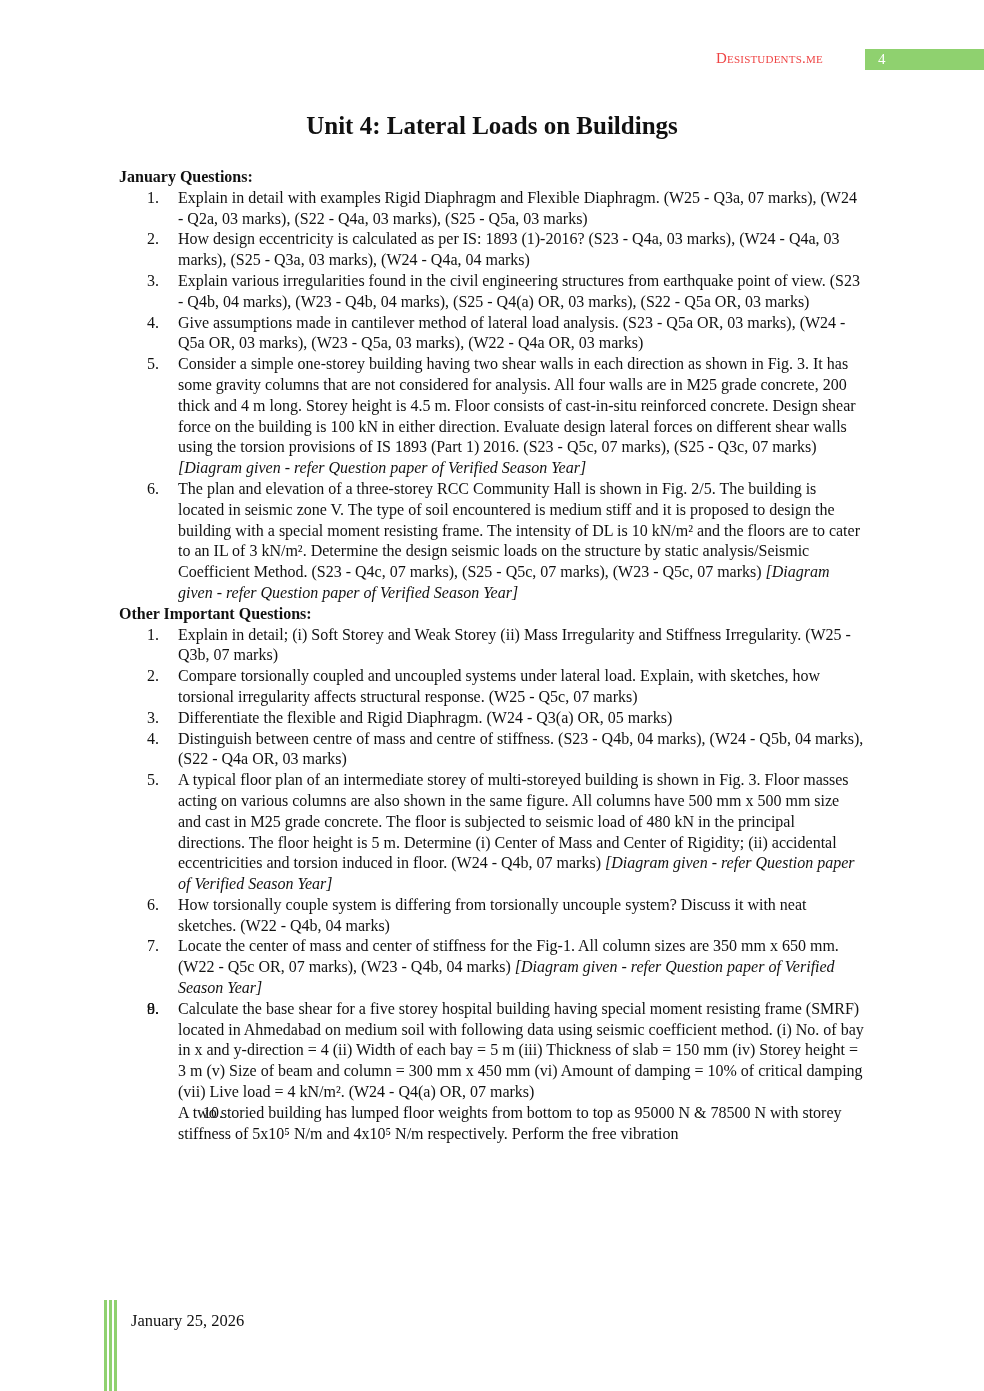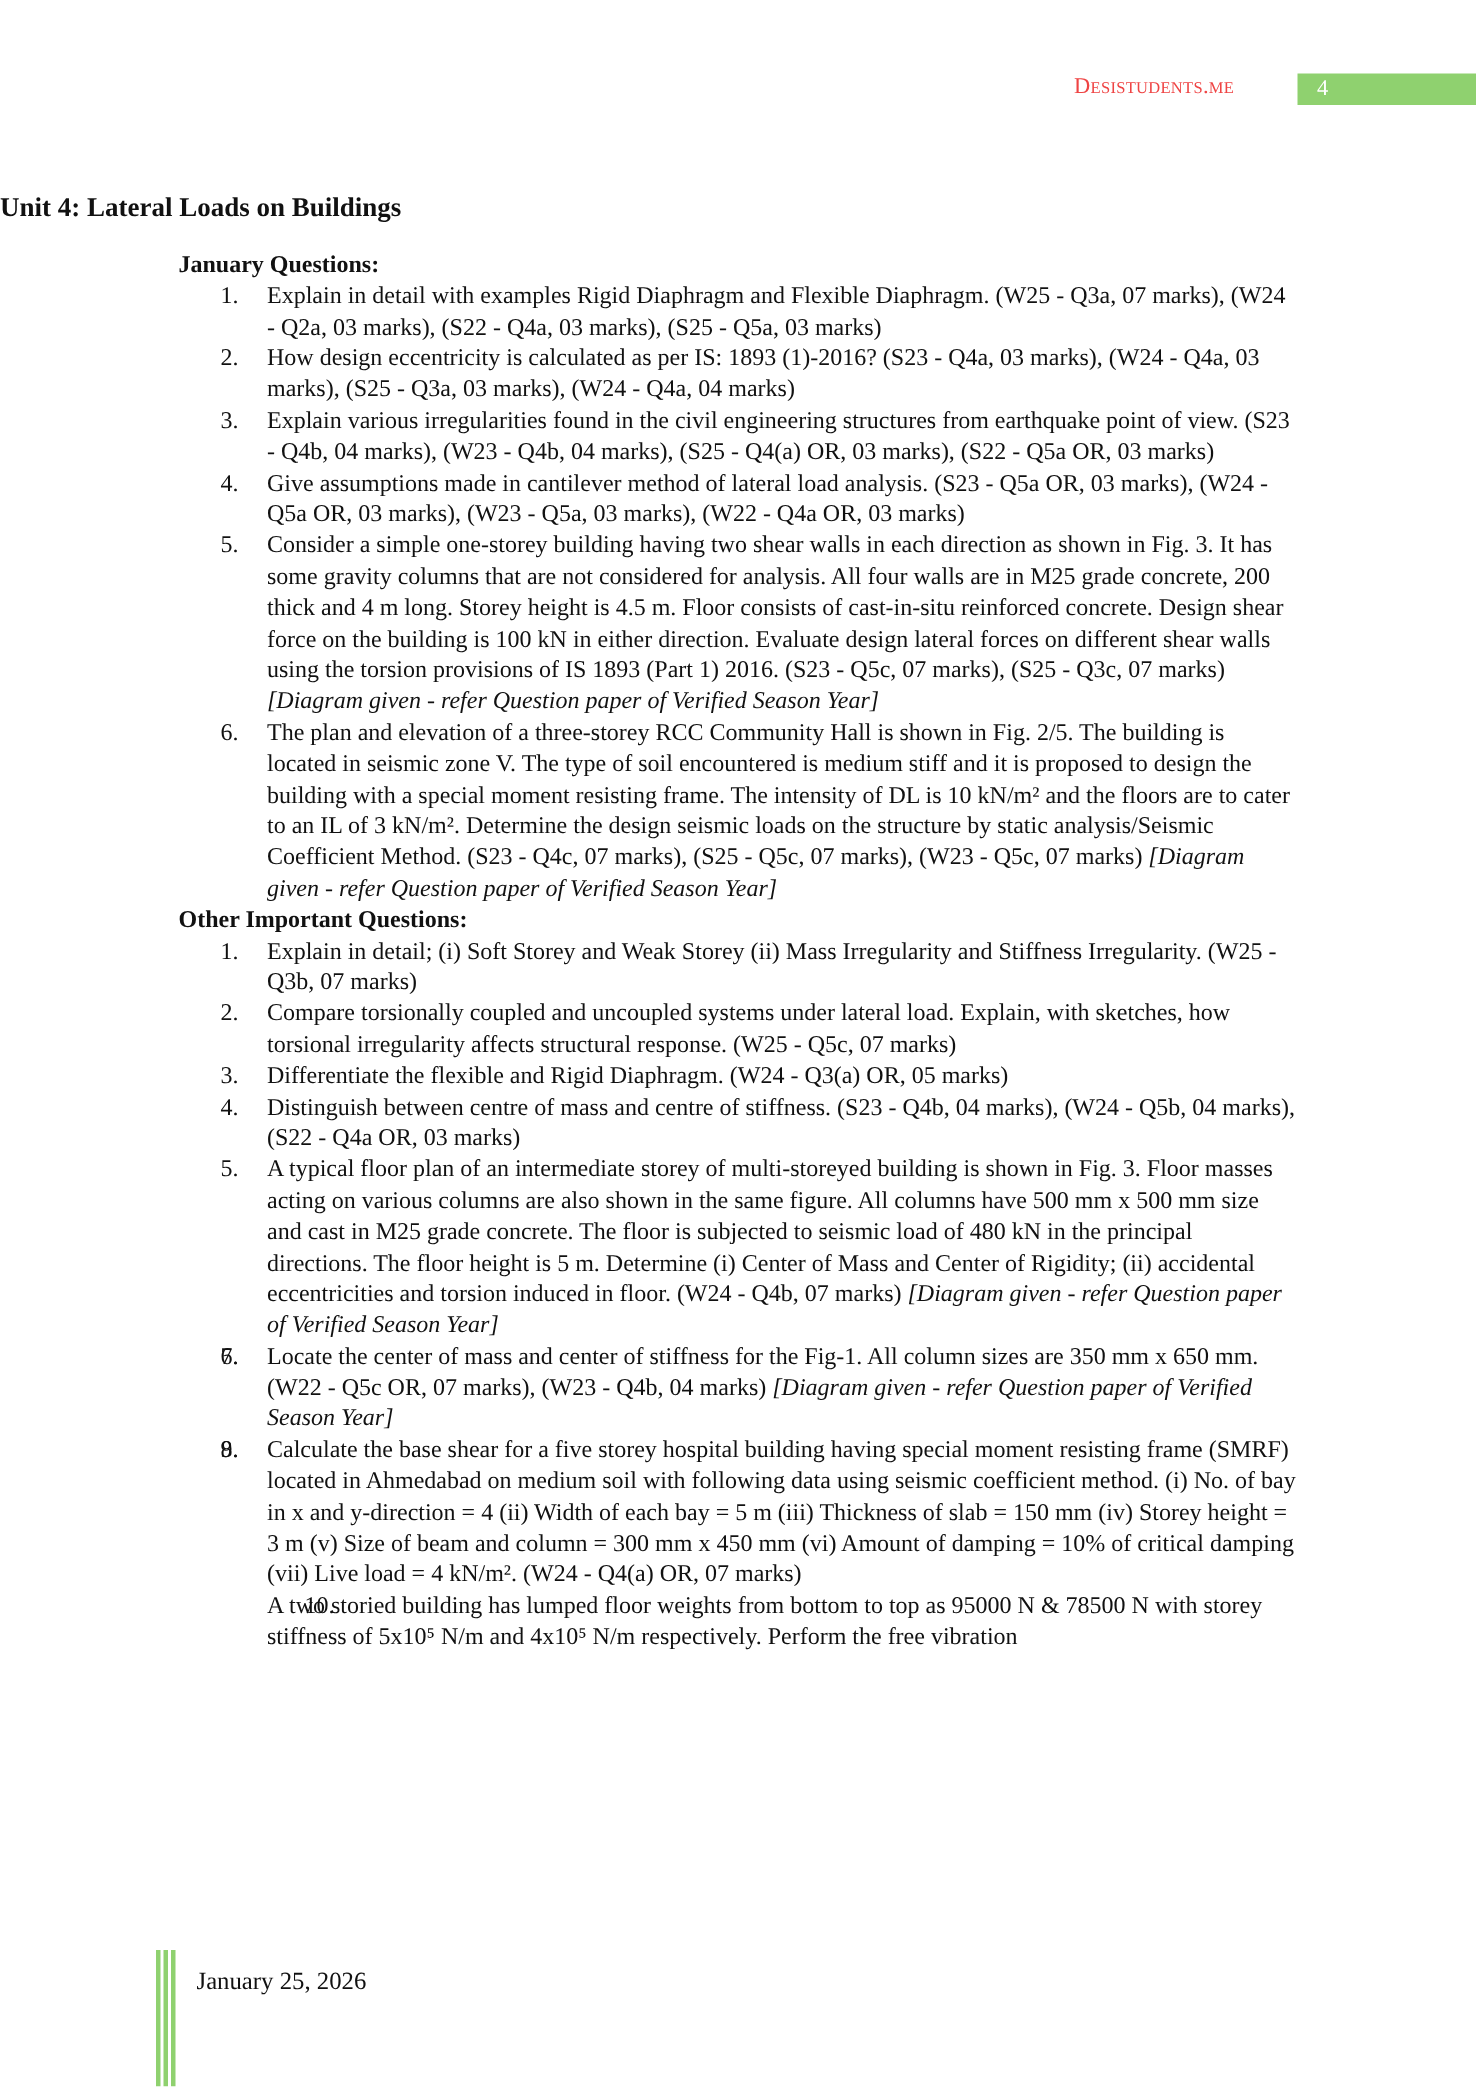--- a/index.html
+++ b/index.html
@@ -11,22 +11,22 @@
     position: absolute; top: 50px; left: 716px;
     font-size: 15px; color: #ef4444; letter-spacing: 0.2px;
     font-variant: small-caps;
   }
   .header-pagebox {
     position: absolute; top: 49px; left: 865px; width: 119px; height: 21px;
     background: #8fd16f; color: #fff; font-size: 15px;
     box-sizing: border-box; padding-left: 13px; line-height: 21px;
   }
   .title {
-    position: absolute; top: 128px; left: 0; width: 984px;
-    text-align: left; font-weight: bold; font-size: 18px;
+    position: absolute; top: 112px; left: 0; width: 984px;
+    text-align: center; font-weight: bold; font-size: 25px;
   }
   .content {
     position: absolute; top: 167px; left: 119px; width: 745px;
     font-size: 16px; line-height: 20.8px;
   }
   .section-heading { font-weight: bold; }
   ol { margin: 0; padding: 0; list-style: none; }
   ol li { position: relative; padding-left: 59px; }
   .num { position: absolute; left: 28px; width: 24px; text-align: left; }
   .num.two { left: 36px; margin-left: 48px; }
@@ -59,21 +59,21 @@
       <li><span class="num">5.</span><span>Consider a simple one-storey building having two shear walls in each direction as shown in Fig. 3. It has some gravity columns that are not considered for analysis. All four walls are in M25 grade concrete, 200 thick and 4 m long. Storey height is 4.5 m. Floor consists of cast-in-situ reinforced concrete. Design shear force on the building is 100 kN in either direction. Evaluate design lateral forces on different shear walls using the torsion provisions of IS 1893 (Part 1) 2016. (S23 - Q5c, 07 marks), (S25 - Q3c, 07 marks) </span><span class="ref">[Diagram given - refer Question paper of Verified Season Year]</span></li>
       <li><span class="num">6.</span><span>The plan and elevation of a three-storey RCC Community Hall is shown in Fig. 2/5. The building is located in seismic zone V. The type of soil encountered is medium stiff and it is proposed to design the building with a special moment resisting frame. The intensity of DL is 10 kN/m² and the floors are to cater to an IL of 3 kN/m². Determine the design seismic loads on the structure by static analysis/Seismic Coefficient Method. (S23 - Q4c, 07 marks), (S25 - Q5c, 07 marks), (W23 - Q5c, 07 marks) </span><span class="ref">[Diagram given - refer Question paper of Verified Season Year]</span></li>
     </ol>
   <div class="section-heading">Other Important Questions:</div>
   <ol>
       <li><span class="num">1.</span><span>Explain in detail; (i) Soft Storey and Weak Storey (ii) Mass Irregularity and Stiffness Irregularity. (W25 - Q3b, 07 marks)</span></li>
       <li><span class="num">2.</span><span>Compare torsionally coupled and uncoupled systems under lateral load. Explain, with sketches, how torsional irregularity affects structural response. (W25 - Q5c, 07 marks)</span></li>
       <li><span class="num">3.</span><span>Differentiate the flexible and Rigid Diaphragm. (W24 - Q3(a) OR, 05 marks)</span></li>
       <li><span class="num">4.</span><span>Distinguish between centre of mass and centre of stiffness. (S23 - Q4b, 04 marks), (W24 - Q5b, 04 marks), (S22 - Q4a OR, 03 marks)</span></li>
       <li><span class="num">5.</span><span>A typical floor plan of an intermediate storey of multi-storeyed building is shown in Fig. 3. Floor masses acting on various columns are also shown in the same figure. All columns have 500 mm x 500 mm size and cast in M25 grade concrete. The floor is subjected to seismic load of 480 kN in the principal directions. The floor height is 5 m. Determine (i) Center of Mass and Center of Rigidity; (ii) accidental eccentricities and torsion induced in floor. (W24 - Q4b, 07 marks) </span><span class="ref">[Diagram given - refer Question paper of Verified Season Year]</span></li>
-      <li><span class="num">6.</span></li>
+      <li><span class="num">6.</span><span>How torsionally couple system is differing from torsionally uncouple system? Discuss it with neat sketches. (W22 - Q4b, 04 marks)</span></li>
       <li><span class="num">7.</span><span>Locate the center of mass and center of stiffness for the Fig-1. All column sizes are 350 mm x 650 mm. (W22 - Q5c OR, 07 marks), (W23 - Q4b, 04 marks) </span><span class="ref">[Diagram given - refer Question paper of Verified Season Year]</span></li>
       <li><span class="num">8.</span></li>
       <li><span class="num">9.</span><span>Calculate the base shear for a five storey hospital building having special moment resisting frame (SMRF) located in Ahmedabad on medium soil with following data using seismic coefficient method. (i) No. of bay in x and y-direction = 4 (ii) Width of each bay = 5 m (iii) Thickness of slab = 150 mm (iv) Storey height = 3 m (v) Size of beam and column = 300 mm x 450 mm (vi) Amount of damping = 10% of critical damping (vii) Live load = 4 kN/m². (W24 - Q4(a) OR, 07 marks)</span></li>
       <li><span class="num two">10.</span><span>A two storied building has lumped floor weights from bottom to top as 95000 N &amp; 78500 N with storey stiffness of 5x10⁵ N/m and 4x10⁵ N/m respectively. Perform the free vibration</span></li>
     </ol>
 </div>
 
 <div class="footer-bars">
   <span style="left:0"></span>
   <span style="left:5px"></span>

